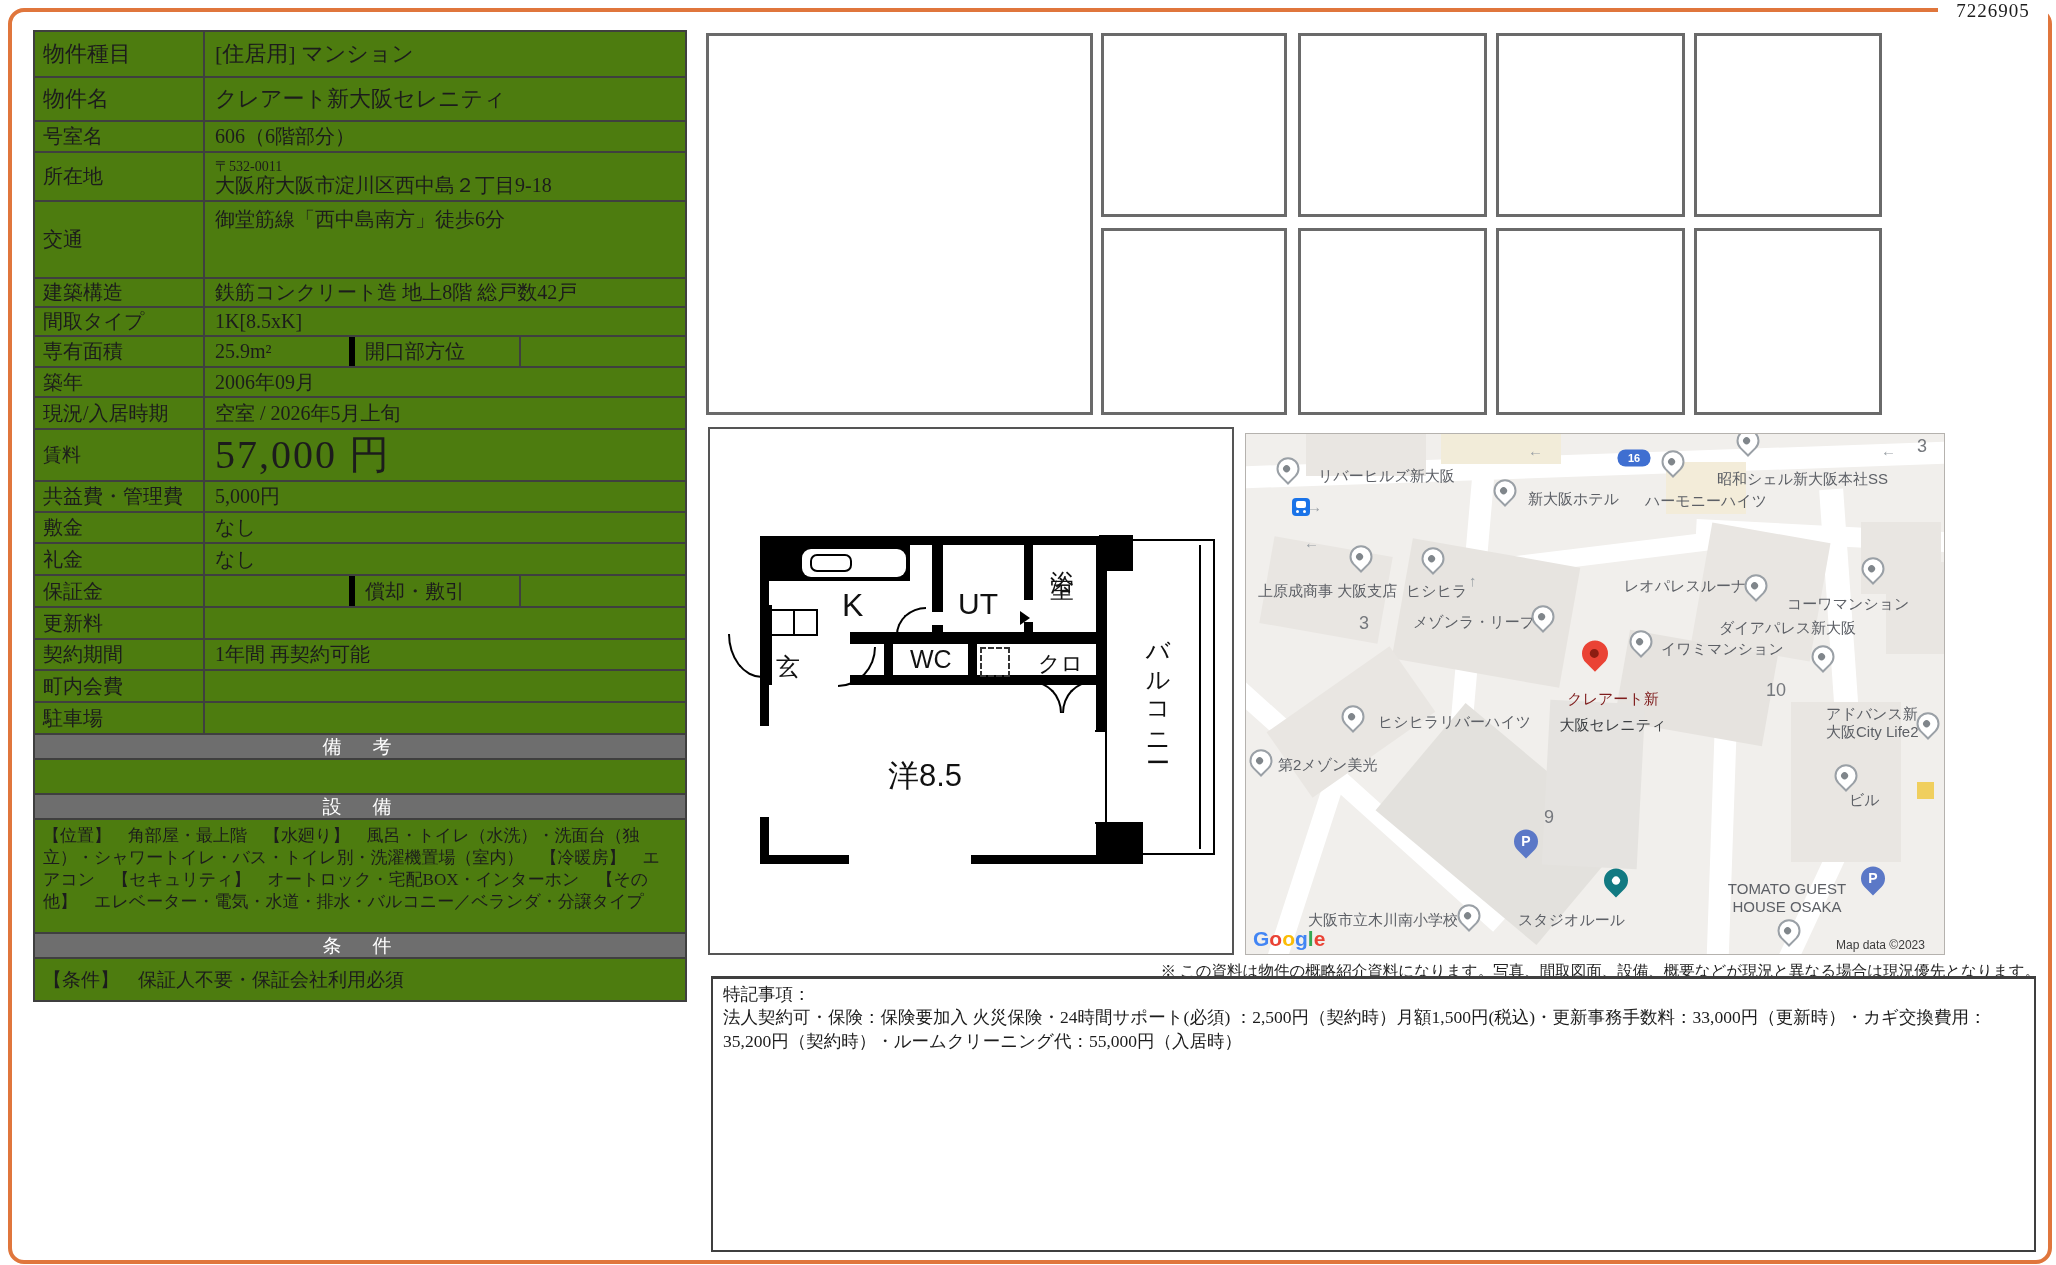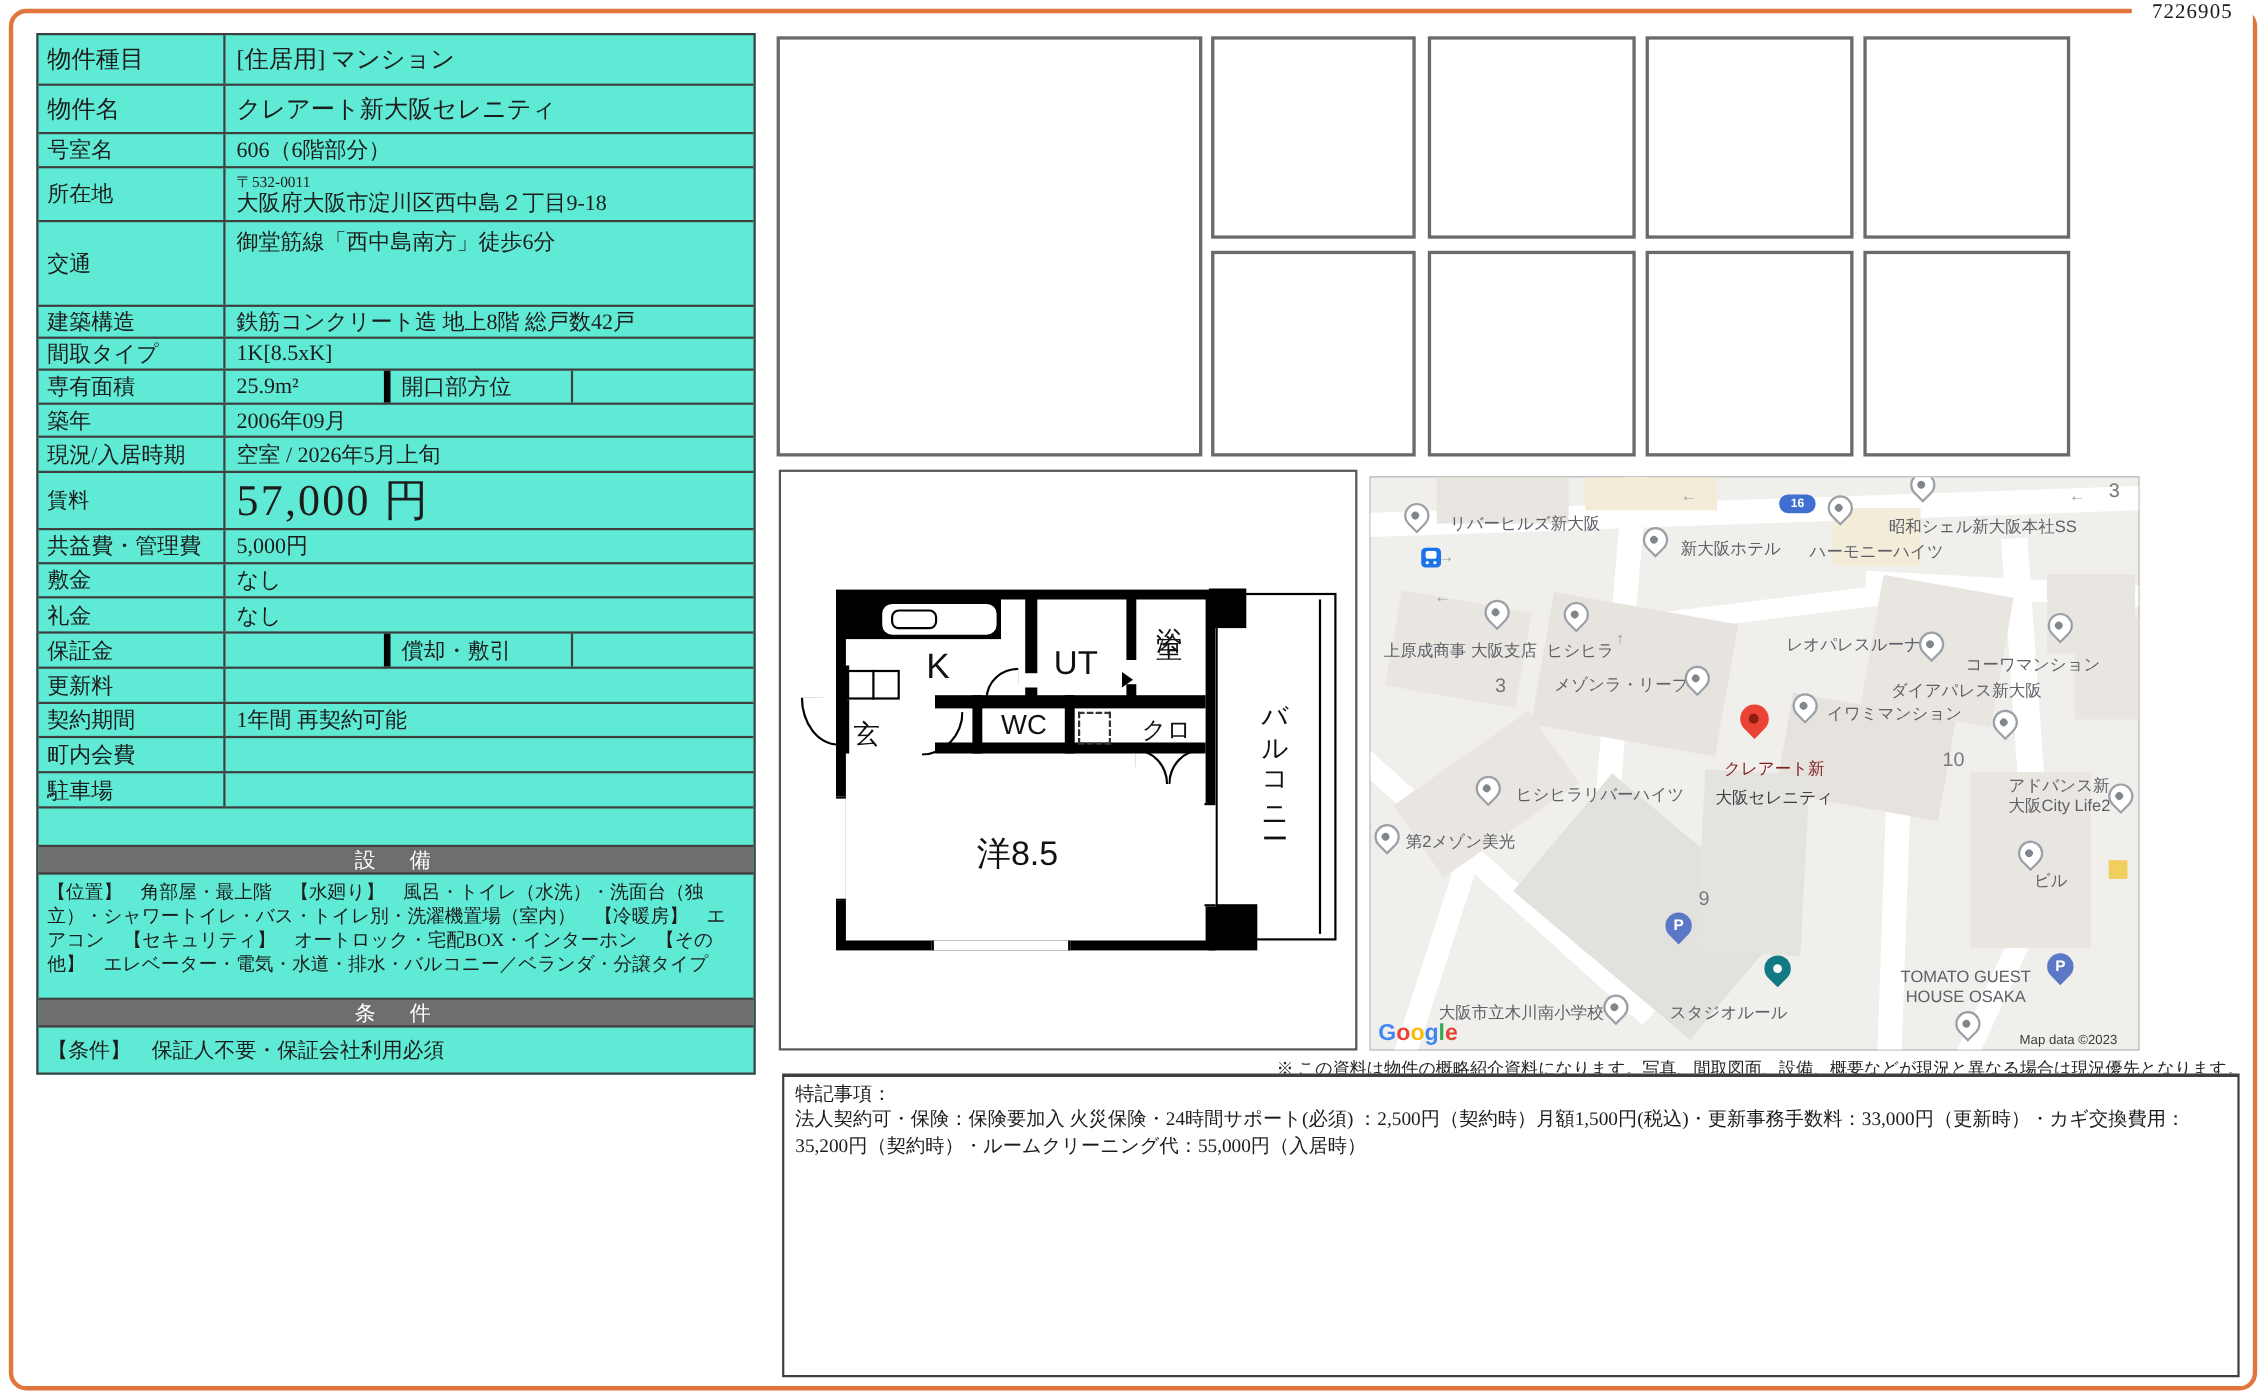--- a/index.html
+++ b/index.html
@@ -7,21 +7,21 @@
        font-family:"Liberation Serif","DejaVu Serif",serif;color:#1c1c1c;}
   .abs{position:absolute;}
 
   
   .page-frame{position:absolute;left:8px;top:8px;width:2036px;height:1248px;
     border:4px solid #e0763c;border-radius:16px;pointer-events:none;}
   .doc-number{position:absolute;left:1938px;top:-2px;width:110px;height:26px;background:#fff;
     font-size:19px;letter-spacing:1px;text-align:center;line-height:26px;}
 
   
-  .proptable{position:absolute;left:33px;top:30px;width:650px;border:2px solid #3f3f3f;background:#5eead4;}
+  .proptable{position:absolute;left:33px;top:30px;width:650px;border:2px solid #3f3f3f;background:#4d7c0f;}
   .prow{display:flex;border-bottom:2px solid #3f3f3f;box-sizing:border-box;align-items:center;}
   .prow:last-child{border-bottom:none;}
   .plabel{width:170px;flex:0 0 170px;border-right:2px solid #3f3f3f;align-self:stretch;
     display:flex;align-items:center;padding-left:8px;box-sizing:border-box;font-size:20px;}
   .pvalue{flex:1;padding-left:10px;font-size:20px;}
   .pmid{flex:0 0 150px;border-right:6px solid #000000;align-self:stretch;display:flex;align-items:center;padding-left:10px;box-sizing:border-box;font-size:20px;}
   .plabel2{flex:0 0 166px;border-right:2px solid #3f3f3f;align-self:stretch;display:flex;align-items:center;padding-left:10px;box-sizing:border-box;font-size:20px;}
   .pend{flex:1;}
   .r0{height:46px}.r0 .plabel,.r0 .pvalue{font-size:22px}
   .r1{height:44px}.r1 .plabel,.r1 .pvalue{font-size:22px}
@@ -180,20 +180,21 @@
       <div class="pvalue">1年間 再契約可能</div>
     </div>
   <div class="prow r17">
       <div class="plabel">町内会費</div>
       <div class="pvalue"></div>
     </div>
   <div class="prow r18">
       <div class="plabel">駐車場</div>
       <div class="pvalue"></div>
     </div>
+  <div class="prow rbar">備　考</div>
   <div class="prow rempty"></div>
   <div class="prow rbar">設　備</div>
   <div class="prow requip">
       <div class="ptext">【位置】　角部屋・最上階　【水廻り】　風呂・トイレ（水洗）・洗面台（独立）・シャワートイレ・バス・トイレ別・洗濯機置場（室内）　【冷暖房】　エアコン　【セキュリティ】　オートロック・宅配BOX・インターホン　【その他】　エレベーター・電気・水道・排水・バルコニー／ベランダ・分譲タイプ</div>
     </div>
   <div class="prow rbar">条　件</div>
   <div class="prow rcond">
       <div class="ptext">【条件】　保証人不要・保証会社利用必須</div>
     </div>
 </div>

